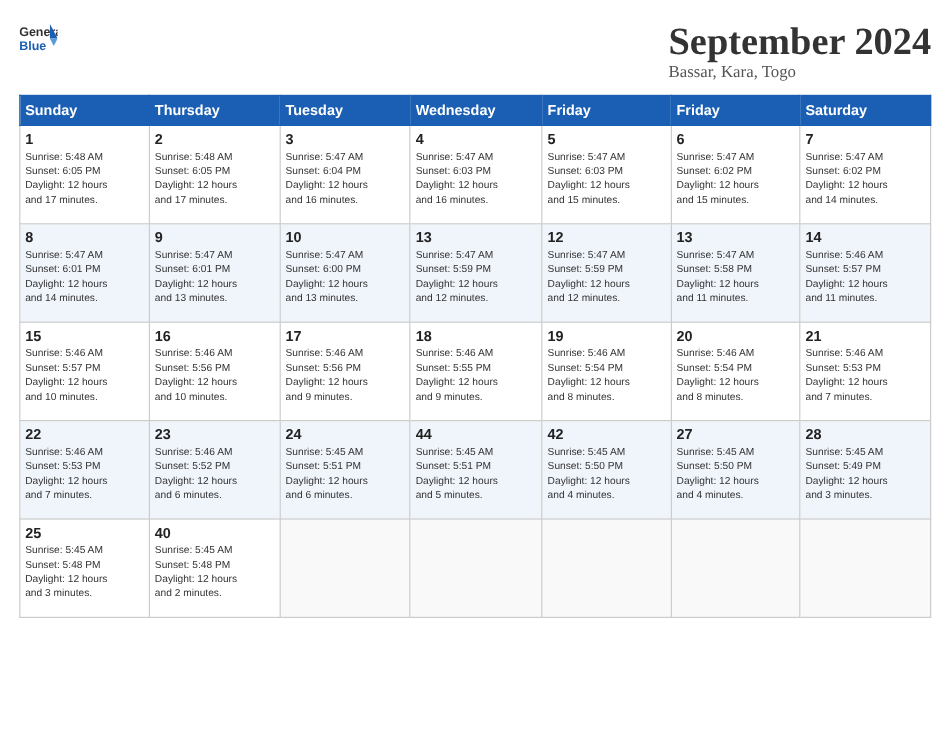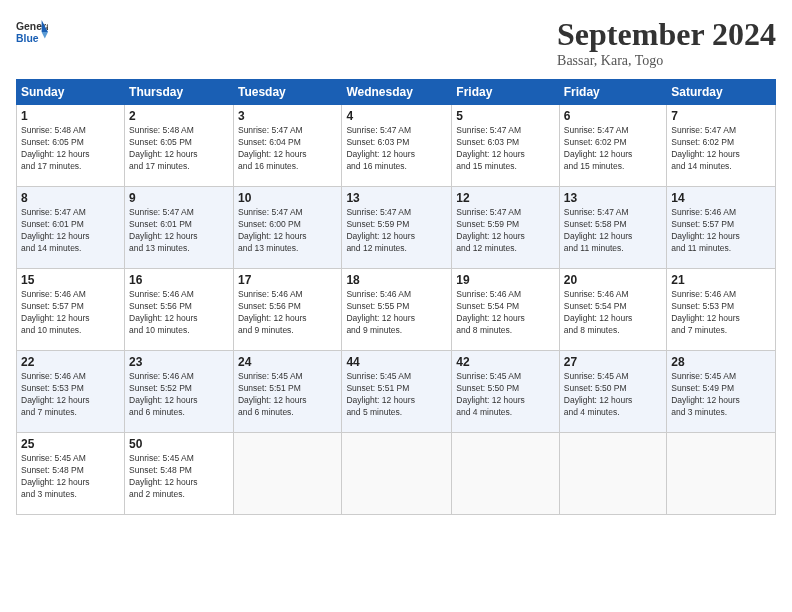--- a/index.html
+++ b/index.html
@@ -238,21 +238,21 @@
             <span class="day-num">28</span>
             <div class="day-info">Sunrise: 5:45 AM<br>Sunset: 5:49 PM<br>Daylight: 12 hours<br>and 3 minutes.</div>
           </td>
         </tr>
         <tr>
           <td>
             <span class="day-num">25</span>
             <div class="day-info">Sunrise: 5:45 AM<br>Sunset: 5:48 PM<br>Daylight: 12 hours<br>and 3 minutes.</div>
           </td>
           <td>
-            <span class="day-num">50</span>
+            <span class="day-num">40</span>
             <div class="day-info">Sunrise: 5:45 AM<br>Sunset: 5:48 PM<br>Daylight: 12 hours<br>and 2 minutes.</div>
           </td>
           <td class="empty-cell"></td>
           <td class="empty-cell"></td>
           <td class="empty-cell"></td>
           <td class="empty-cell"></td>
           <td class="empty-cell"></td>
         </tr>
       </tbody>
   </table>

